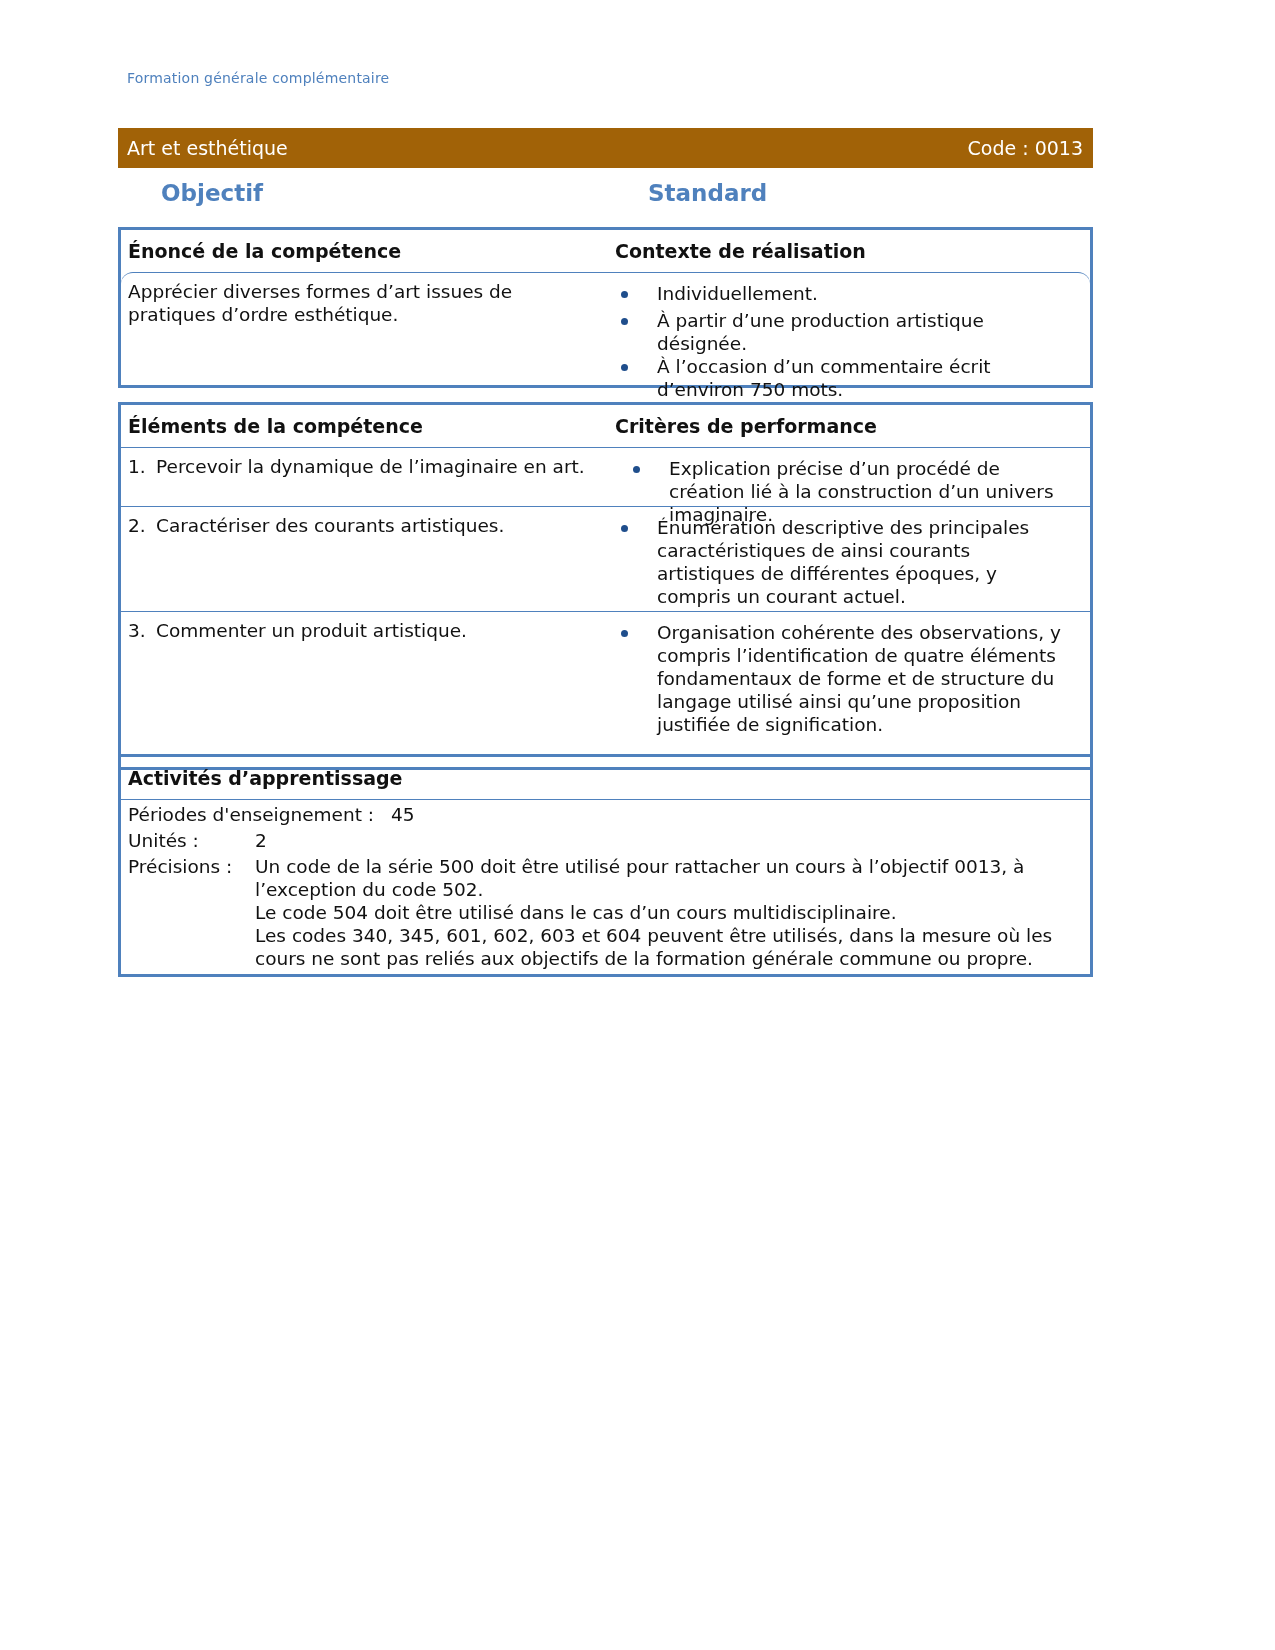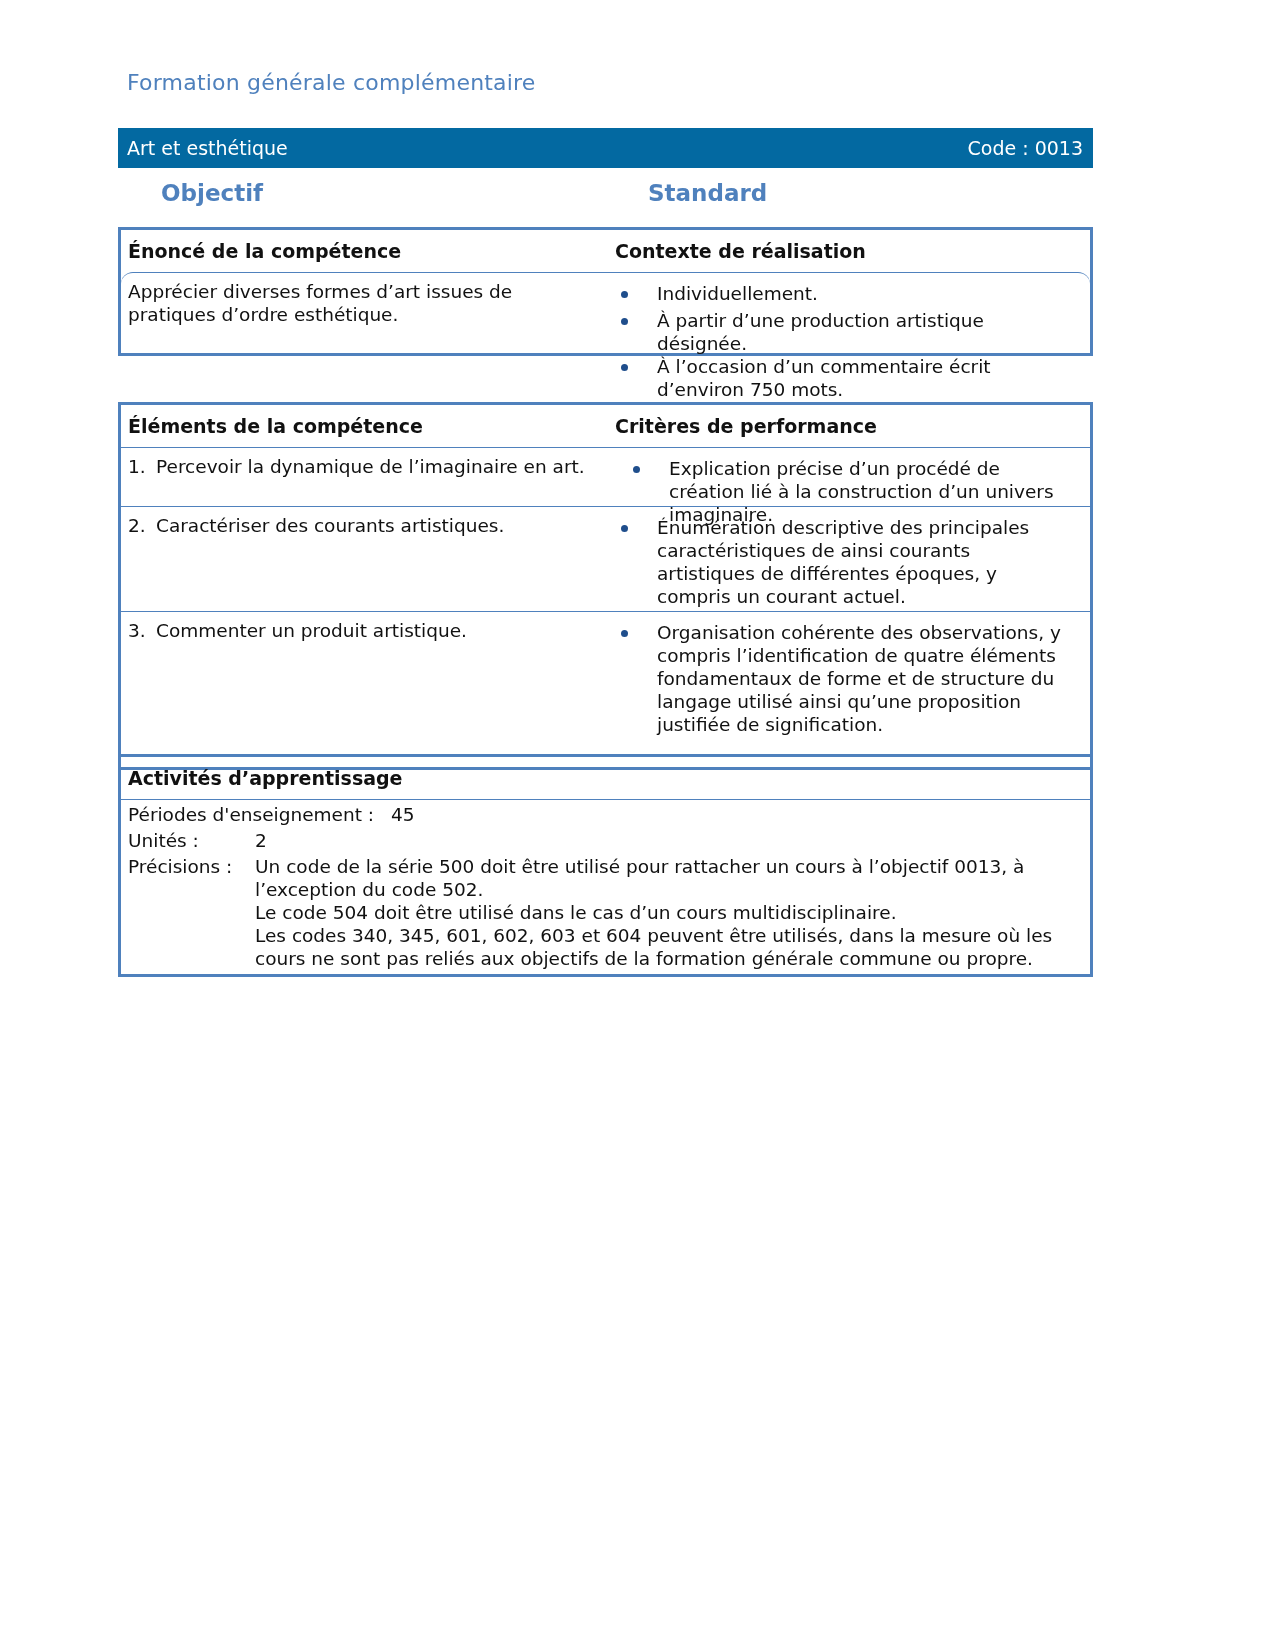--- a/index.html
+++ b/index.html
@@ -2,25 +2,25 @@
 <html><head>
 <meta charset="utf-8">
 <style>
   html, body { margin: 0; padding: 0; background: #ffffff; }
   body {
     width: 1275px; height: 1650px; position: relative;
     font-family: "DejaVu Sans", sans-serif; color: #111; font-size: 18.5px;
   }
   .page-title {
     position: absolute; left: 127px; top: 70px;
-    font-size: 22px; color: #4f81bd; letter-spacing: 0.2px;
+    font-size: 14px; color: #4f81bd; letter-spacing: 0.2px;
   }
   .banner {
     position: absolute; left: 118px; top: 128px; width: 975px; height: 40px;
-    background: #0369a1; color: #ffffff; font-size: 19px;
+    background: #a16207; color: #ffffff; font-size: 19px;
     display: flex; justify-content: space-between; align-items: center;
     box-sizing: border-box; padding: 0 10px 0 9px;
   }
   .col-heads { position: absolute; left: 127px; top: 180px; width: 966px; height: 34px; margin-left: 34px; }
   .col-head {
     position: absolute; top: 0; font-size: 23px; font-weight: bold; color: #4f81bd;
   }
   .col-head.left { left: 0; }
   .col-head.right { left: 487px; }
 
@@ -56,21 +56,21 @@
 <div class="banner">
   <span>Art et esthétique</span>
   <span>Code : 0013</span>
 </div>
 
 <div class="col-heads">
   <div class="col-head left">Objectif</div>
   <div class="col-head right">Standard</div>
 </div>
 
-<div class="box" style="top:227px; height:129px;">
+<div class="box" style="top:227px; height:161px;">
   <div class="row hrow">
     <div class="cell-l hdr">Énoncé de la compétence</div>
     <div class="cell-r hdr">Contexte de réalisation</div>
   </div>
   <div class="row" style="padding-top:7px; height:112px; box-sizing:border-box;border-radius:12px;">
     <div class="cell-l txt" style="padding-right:8px;">Apprécier diverses formes d’art issues de pratiques d’ordre esthétique.</div>
     <div class="cell-r">
       <ul class="bul" style="margin-top:2px;">
         <li style="margin-bottom:4px;"><span class="dot"></span><span>Individuellement.</span></li>
         <li style=""><span class="dot"></span><span>À partir d’une production artistique désignée.</span></li>

